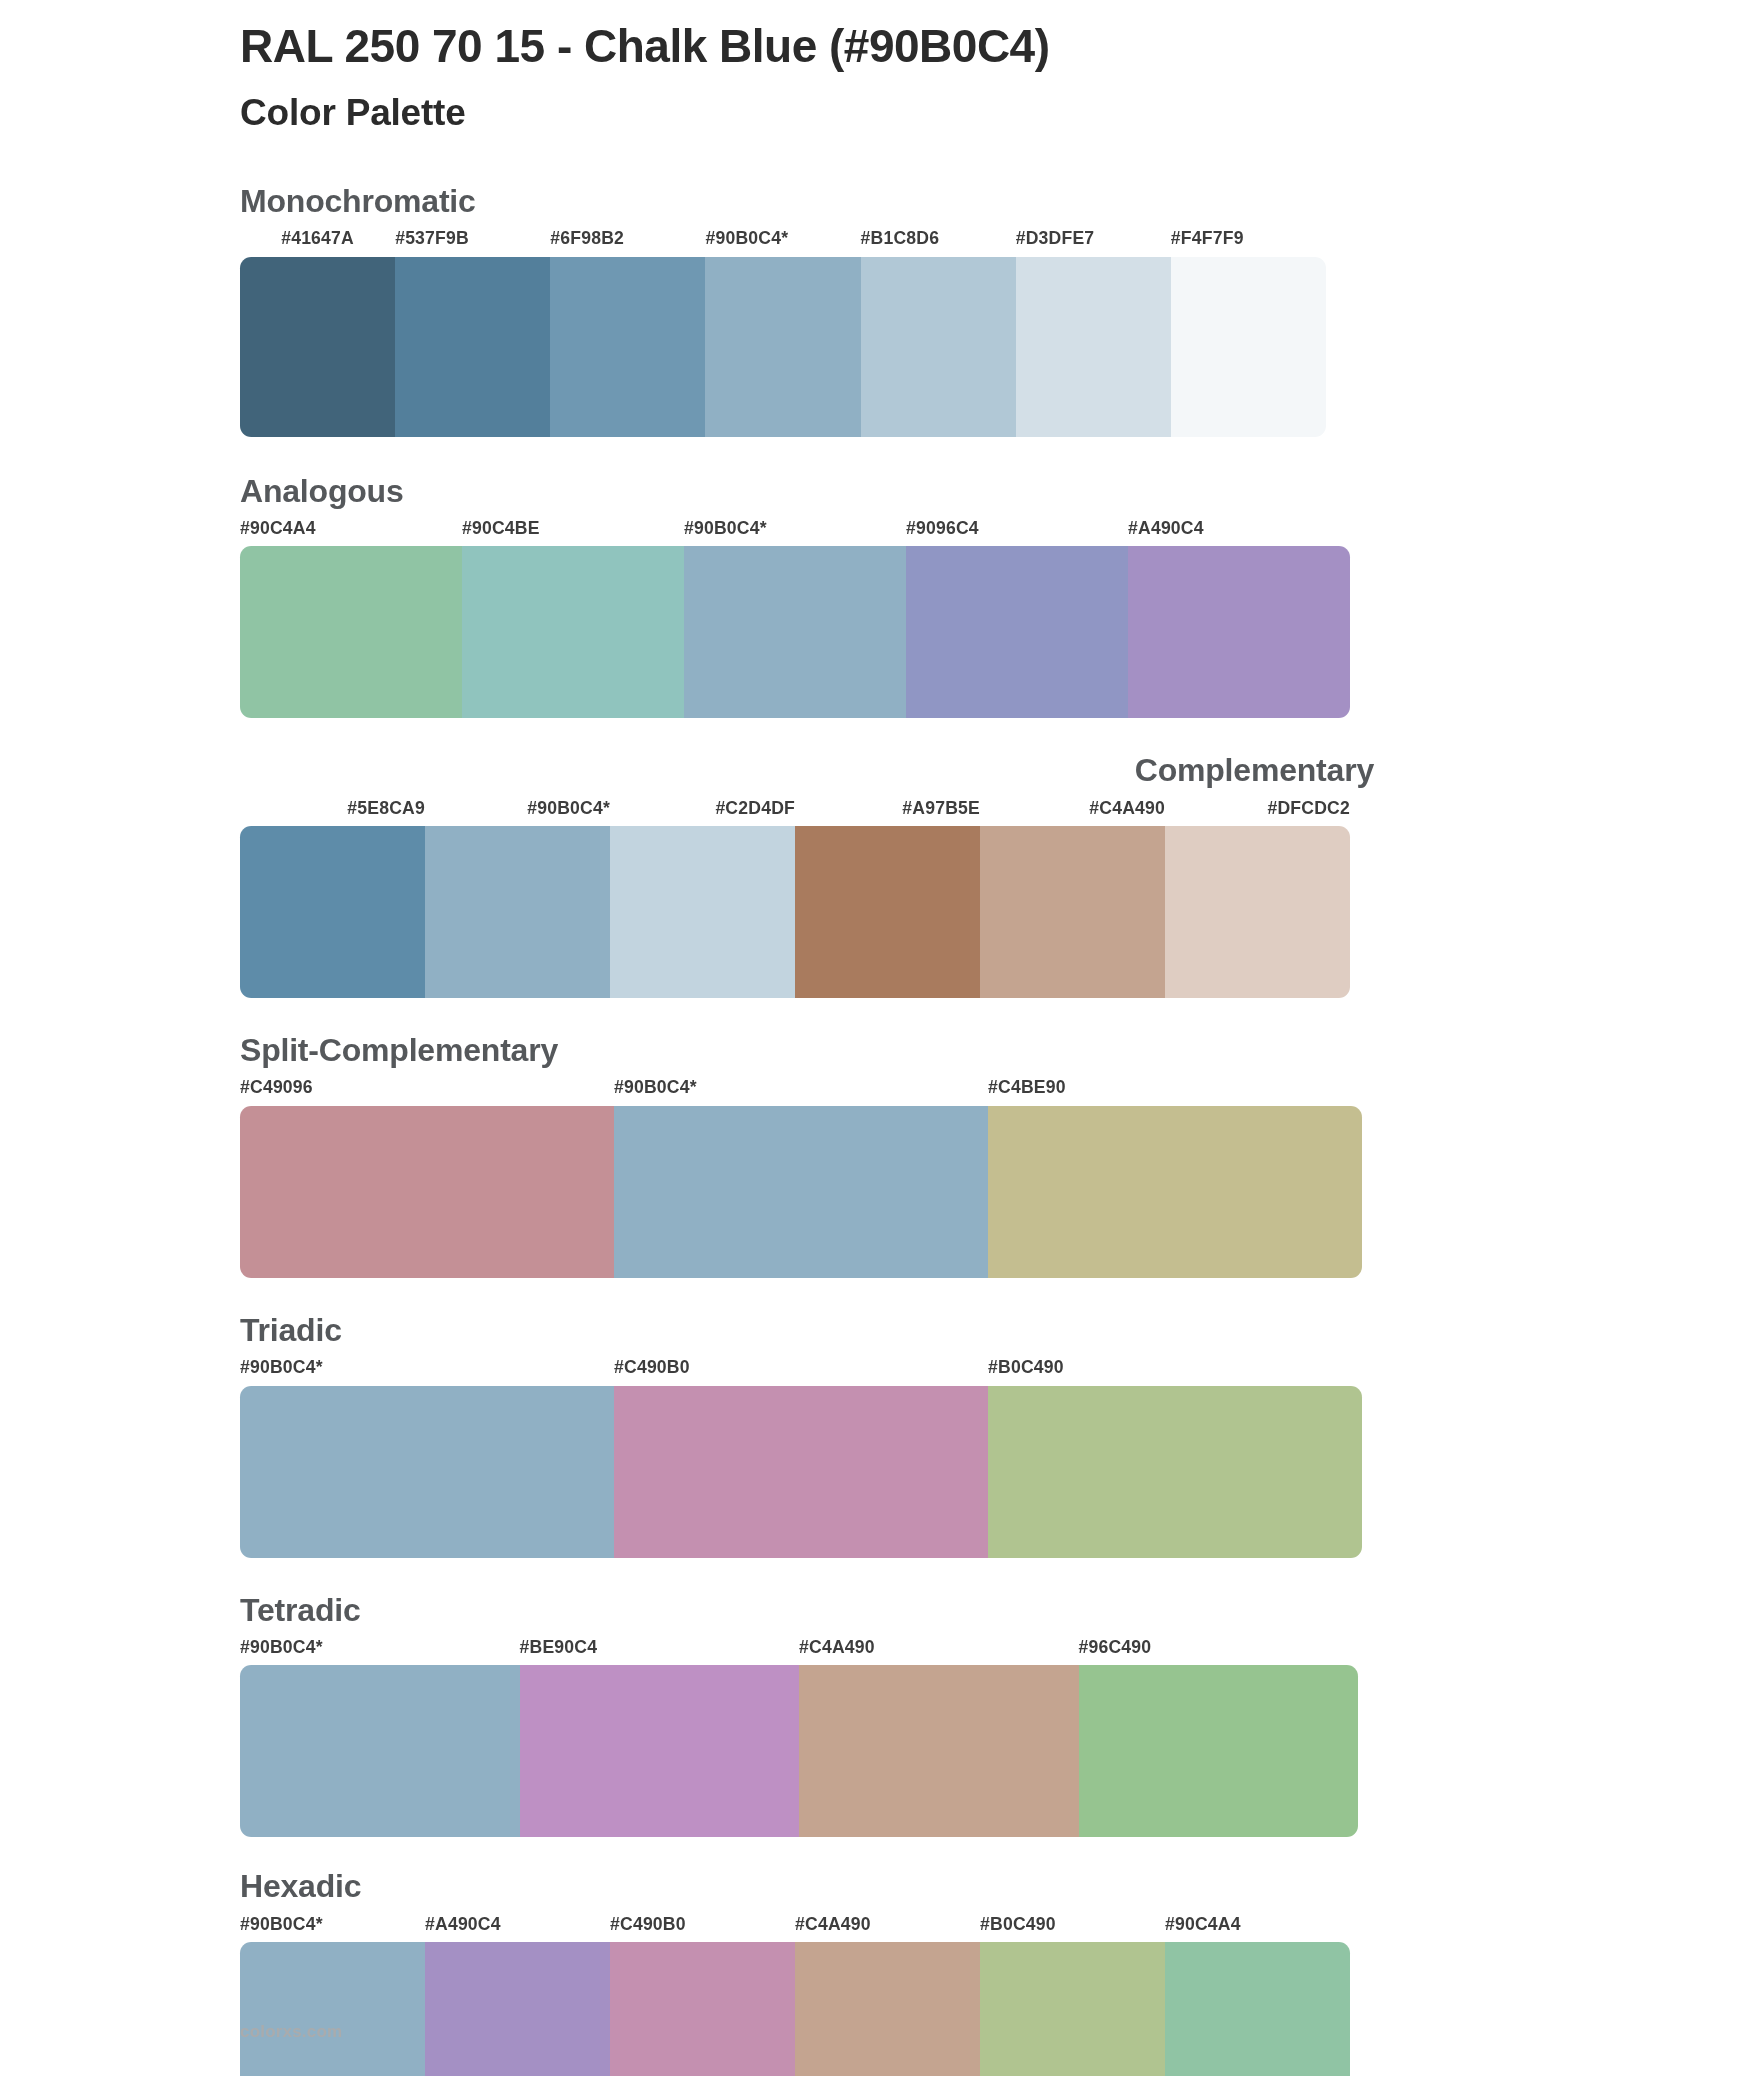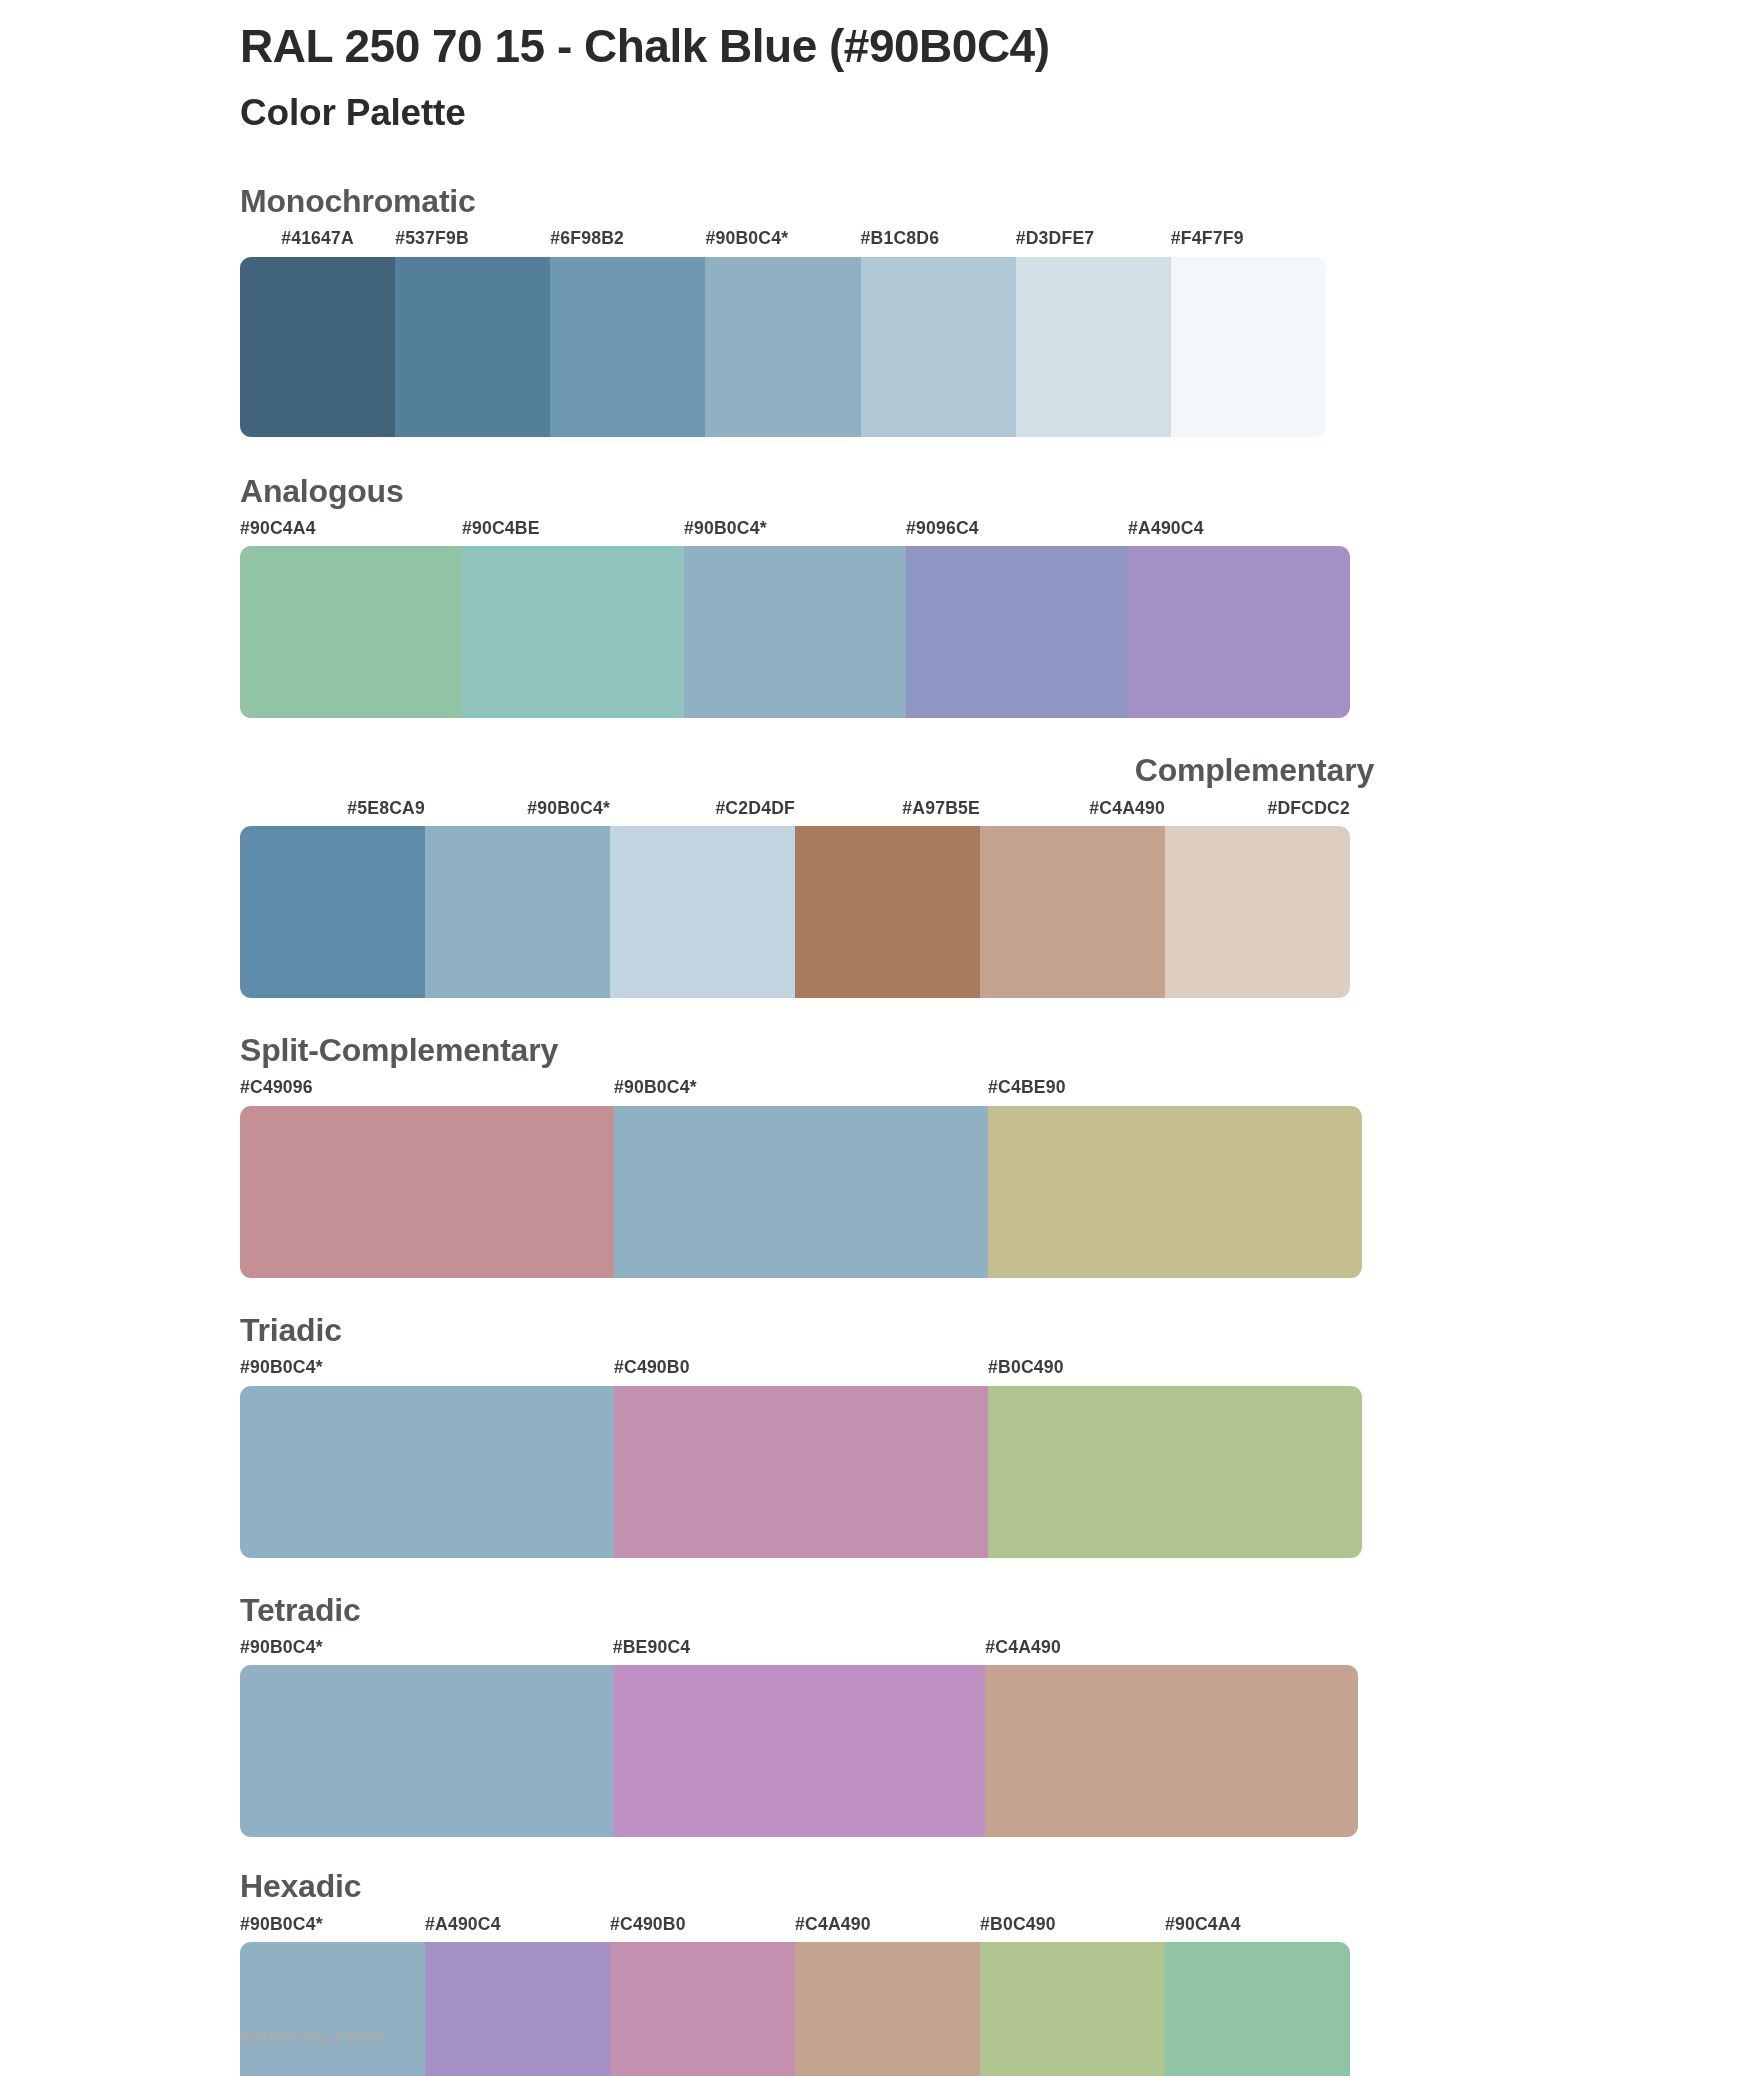--- a/index.html
+++ b/index.html
@@ -104,21 +104,21 @@
   .swatch-row .swatch:last-child .swatch-chip {
     border-top-right-radius: 11.2px;
     border-bottom-right-radius: 11.2px;
   }
 
   
   .page-footer {
     position: absolute;
     left: 240px;
     top: 2022px;
-    font-size: 24px;
+    font-size: 17px;
     font-weight: 700;
     color: #a9abad;
     letter-spacing: 0.2px;
   }
 </style>
 </head>
 <body>
 
 <div class="page">
   <div class="content">
@@ -258,20 +258,24 @@
               <span class="swatch-chip" style="background: rgb(144, 176, 196); height: 172px;"></span>
             </div>
             <div class="swatch" style="flex: 1 1 0px;">
               <span class="swatch-label">#BE90C4</span>
               <span class="swatch-chip" style="background: rgb(190, 144, 196); height: 172px;"></span>
             </div>
             <div class="swatch" style="flex: 1 1 0px;">
               <span class="swatch-label">#C4A490</span>
               <span class="swatch-chip" style="background: rgb(196, 164, 144); height: 172px;"></span>
             </div>
+            <div class="swatch" style="flex: 1 1 0px;">
+              <span class="swatch-label">#96C490</span>
+              <span class="swatch-chip" style="background: rgb(150, 196, 144); height: 172px;"></span>
+            </div>
           </div>
         </div>
         <div class="palette-section" style="margin-bottom: 0px;">
           <div class="section-title">Hexadic</div>
           <div class="swatch-row" style="width: 1110px;">
             <div class="swatch" style="flex: 1 1 0px;">
               <span class="swatch-label">#90B0C4*</span>
               <span class="swatch-chip" style="background: rgb(144, 176, 196); height: 172px;"></span>
             </div>
             <div class="swatch" style="flex: 1 1 0px;">

